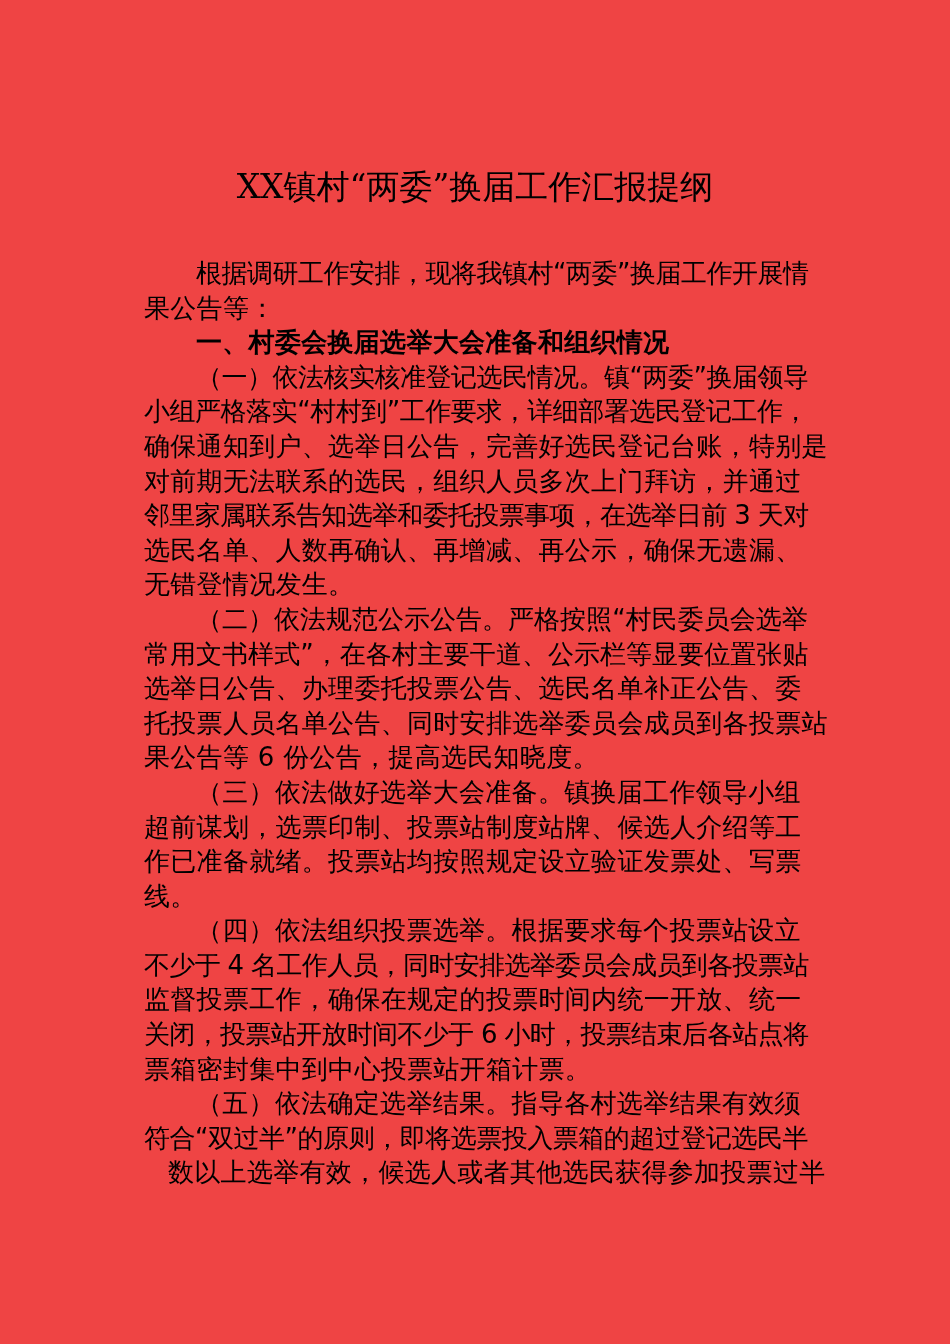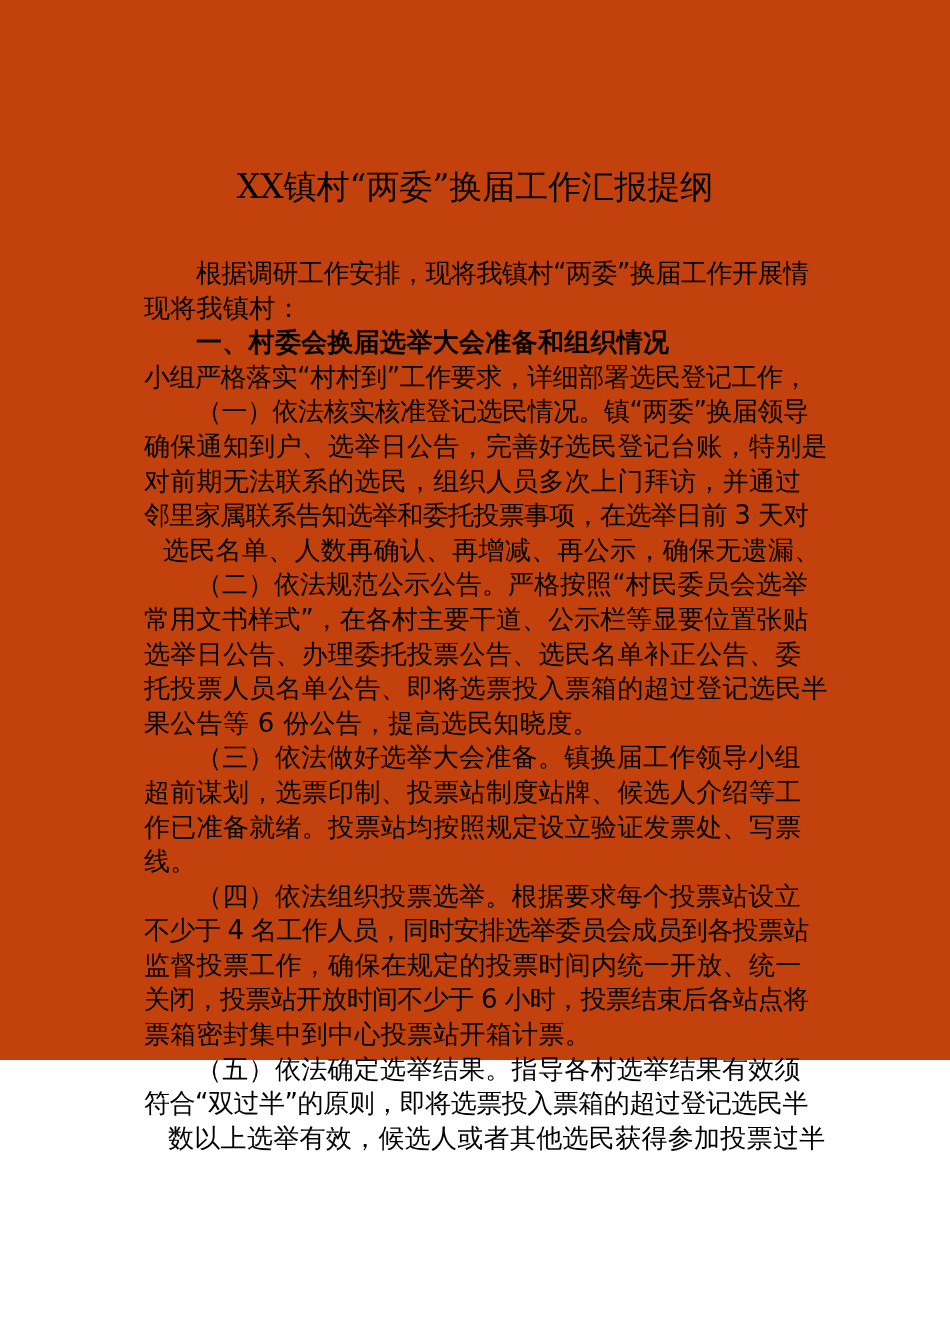--- a/index.html
+++ b/index.html
@@ -1,45 +1,46 @@
 <!DOCTYPE html>
 <html><head>
 <meta charset="utf-8">
 <style>
   html, body { margin: 0; padding: 0; background: #ffffff; }
   body { width: 950px; height: 1344px; position: relative; overflow: hidden;
          font-family: "DejaVu Sans", "Liberation Sans", sans-serif; color: #000; }
-  .page { position: absolute; left: 0; top: 0; width: 950px; height: 1060px; background: #c2410c; }
+  .page { position: absolute; left: 0; top: 0; width: 950px; height: 1344px; background: #ef4444; }
   .title { position: absolute; top: 166px; left: 0; width: 950px; text-align: center;
            font-family: "DejaVu Serif", "Liberation Serif", serif; font-size: 33px; line-height: 42px;
            letter-spacing: 0px; }
   .body { position: absolute; left: 144px; top: 256px; width: 664px; }
   .line { height: 34.6px; line-height: 34.6px; font-size: 26px; white-space: nowrap;
           letter-spacing: 0.3px; }
   .indent { padding-left: 52px; }
 </style>
 </head>
 <body>
 
 <div class="page">
   <div class="title">XX镇村“两委”换届工作汇报提纲</div>
   <div class="body" id="doc-body">
       <div class="line indent" style="letter-spacing: -0.5px;">根据调研工作安排，现将我镇村“两委”换届工作开展情</div>
-      <div class="line" style="letter-spacing: 0.3px;">现将我镇村：</div>
+      <div class="line" style="letter-spacing: 0.3px;">果公告等：</div>
       <div class="line indent" style="letter-spacing: 0.3px; font-weight: bold;">一、村委会换届选举大会准备和组织情况</div>
+      <div class="line indent" style="letter-spacing: -0.5px;">（一）依法核实核准登记选民情况。镇“两委”换届领导</div>
       <div class="line" style="letter-spacing: -0.477778px;">小组严格落实“村村到”工作要求，详细部署选民登记工作，</div>
-      <div class="line indent" style="letter-spacing: -0.5px;">（一）依法核实核准登记选民情况。镇“两委”换届领导</div>
       <div class="line" style="letter-spacing: 0.3px;">确保通知到户、选举日公告，完善好选民登记台账，特别是</div>
       <div class="line" style="letter-spacing: 0.3px;">对前期无法联系的选民，组织人员多次上门拜访，并通过</div>
       <div class="line" style="letter-spacing: -0.664286px;">邻里家属联系告知选举和委托投票事项，在选举日前 3 天对</div>
-      <div class="line" style="letter-spacing: 0.3px; margin-left: 19px;">选民名单、人数再确认、再增减、再公示，确保无遗漏、</div>
+      <div class="line" style="letter-spacing: 0.3px;">选民名单、人数再确认、再增减、再公示，确保无遗漏、</div>
+      <div class="line" style="letter-spacing: 0.3px;">无错登情况发生。</div>
       <div class="line indent" style="letter-spacing: 0.00833333px;">（二）依法规范公示公告。严格按照“村民委员会选举</div>
       <div class="line" style="letter-spacing: 0.0307692px;">常用文书样式”，在各村主要干道、公示栏等显要位置张贴</div>
       <div class="line" style="letter-spacing: 0.3px;">选举日公告、办理委托投票公告、选民名单补正公告、委</div>
-      <div class="line" style="letter-spacing: 0.3px;">托投票人员名单公告、即将选票投入票箱的超过登记选民半</div>
+      <div class="line" style="letter-spacing: 0.3px;">托投票人员名单公告、同时安排选举委员会成员到各投票站</div>
       <div class="line" style="letter-spacing: 0.3px;">果公告等 6 份公告，提高选民知晓度。</div>
       <div class="line indent" style="letter-spacing: 0.3px;">（三）依法做好选举大会准备。镇换届工作领导小组</div>
       <div class="line" style="letter-spacing: 0.3px;">超前谋划，选票印制、投票站制度站牌、候选人介绍等工</div>
       <div class="line" style="letter-spacing: 0.3px;">作已准备就绪。投票站均按照规定设立验证发票处、写票</div>
       <div class="line" style="letter-spacing: 0.3px;">线。</div>
       <div class="line indent" style="letter-spacing: 0.3px;">（四）依法组织投票选举。根据要求每个投票站设立</div>
       <div class="line" style="letter-spacing: -0.664286px;">不少于 4 名工作人员，同时安排选举委员会成员到各投票站</div>
       <div class="line" style="letter-spacing: 0.3px;">监督投票工作，确保在规定的投票时间内统一开放、统一</div>
       <div class="line" style="letter-spacing: -0.664286px;">关闭，投票站开放时间不少于 6 小时，投票结束后各站点将</div>
       <div class="line" style="letter-spacing: 0.3px;">票箱密封集中到中心投票站开箱计票。</div>

